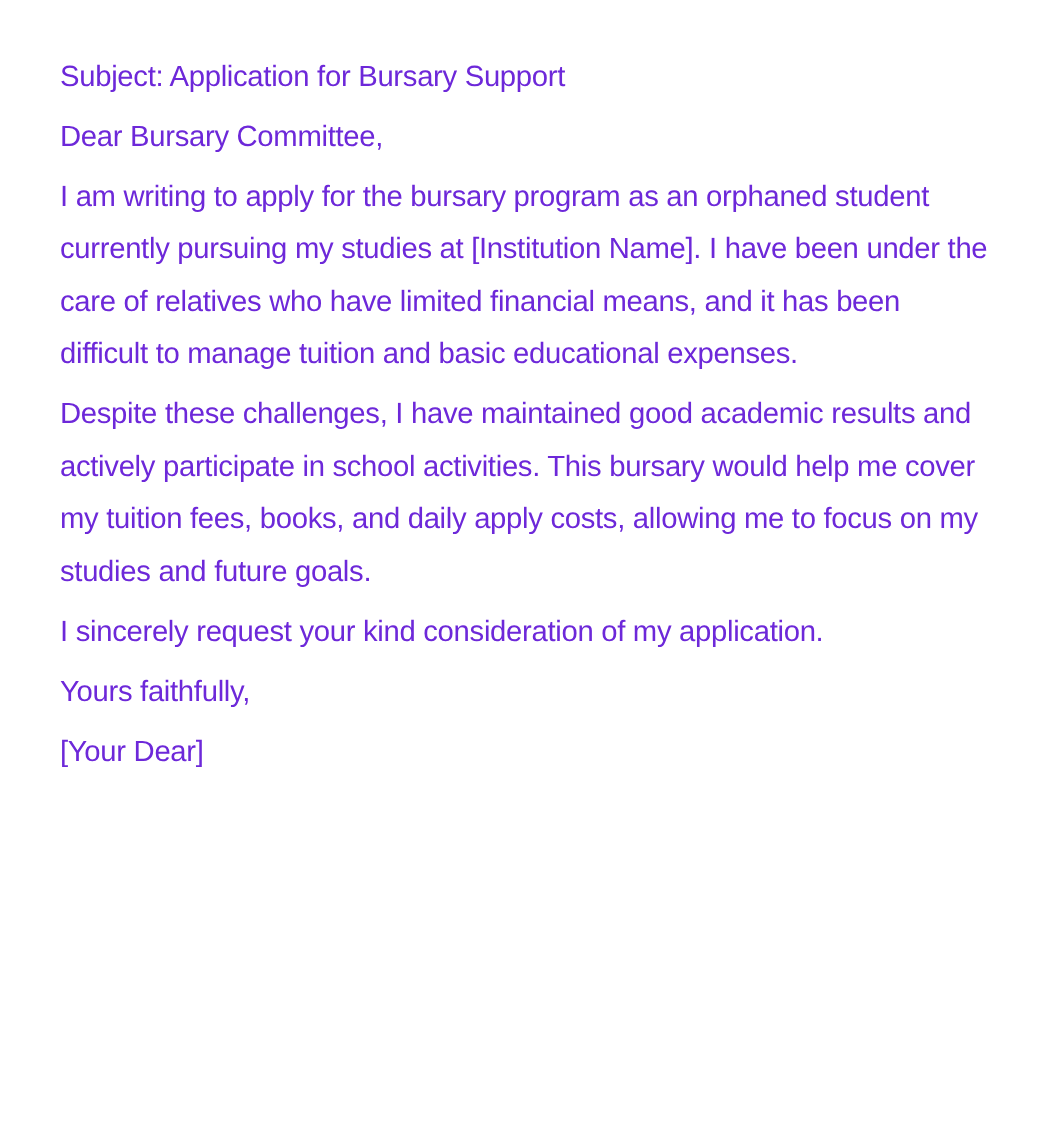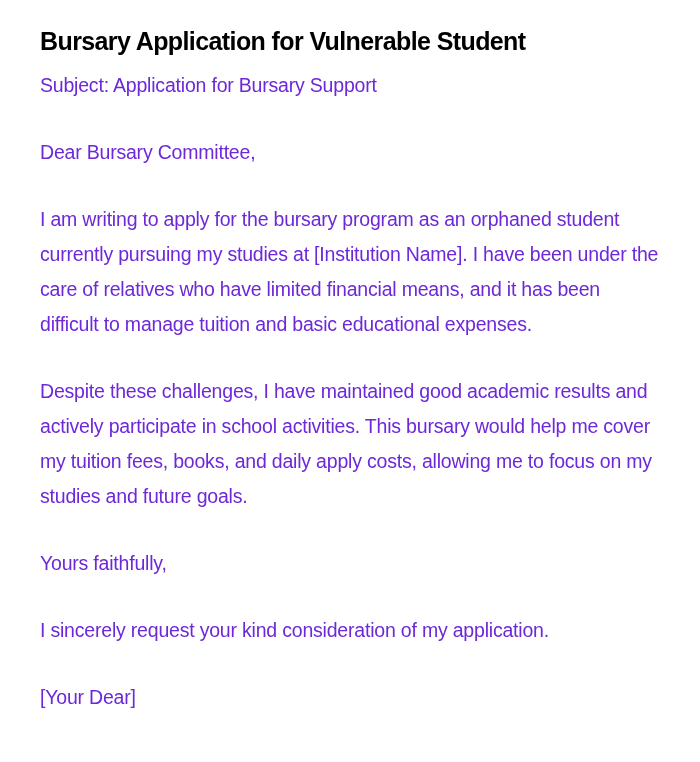--- a/index.html
+++ b/index.html
@@ -27,27 +27,26 @@
       color: #000000;
     }
     .para {
       margin: 0;
       font-size: 19.5px;
       line-height: 35px;
       letter-spacing: -0.2px;
       color: #6d28d9;
     }
     .subject { margin-top: 10px; }
-    .gap { margin-top: 32px; }
+    .gap { margin-top: 5px; }
   </style>
 </head>
 <body>
 
 <div class="doc">
-  <h1 class="title">Bursary Application for Vulnerable Student</h1>
   <p class="para subject">Subject: Application for Bursary Support</p>
   <p class="para gap">Dear Bursary Committee,</p>
   <p class="para gap">I am writing to apply for the bursary program as an orphaned student currently pursuing my studies at [Institution Name]. I have been under the care of relatives who have limited financial means, and it has been difficult to manage tuition and basic educational expenses.</p>
   <p class="para gap">Despite these challenges, I have maintained good academic results and actively participate in school activities. This bursary would help me cover my tuition fees, books, and daily apply costs, allowing me to focus on my studies and future goals.</p>
+  <p class="para gap">I sincerely request your kind consideration of my application.</p>
   <p class="para gap">Yours faithfully,</p>
-  <p class="para gap">I sincerely request your kind consideration of my application.</p>
   <p class="para gap">[Your Dear]</p>
 </div>
 
 </body></html>

